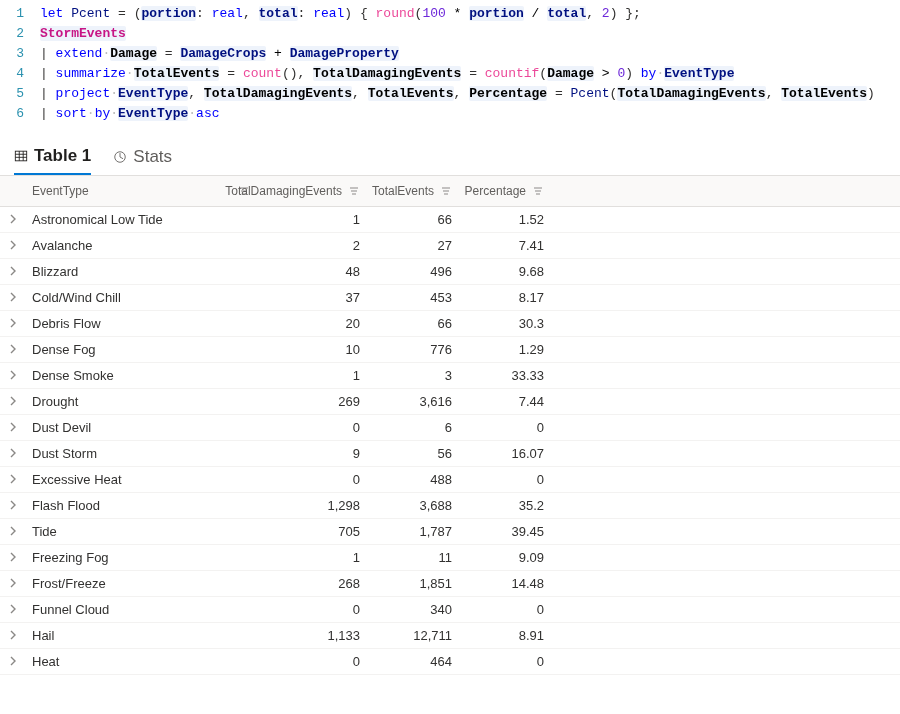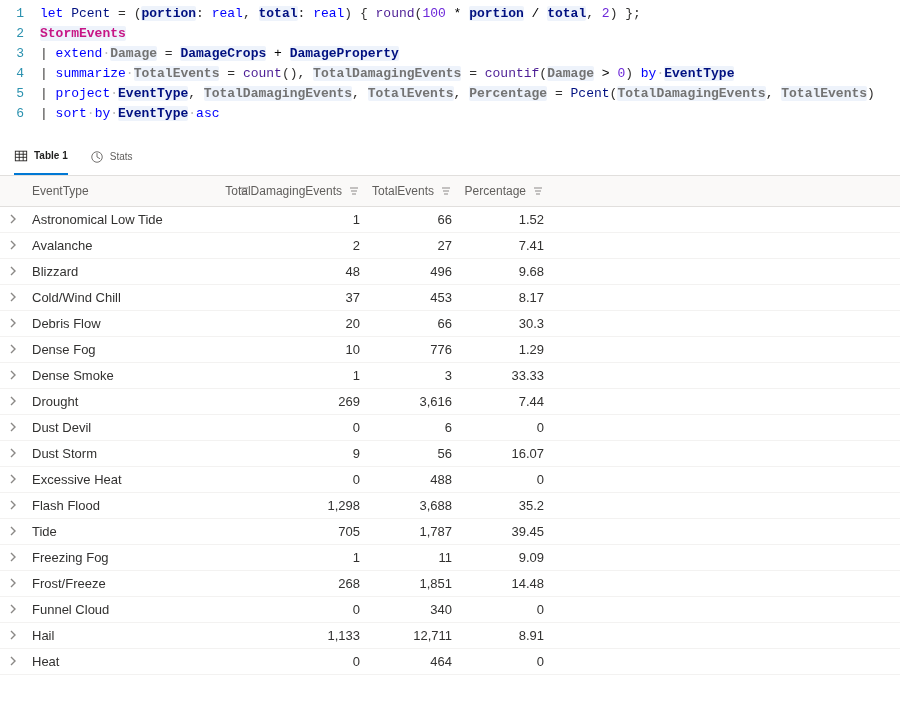--- a/index.html
+++ b/index.html
@@ -25,39 +25,39 @@
     width: 40px;
     text-align: right;
     padding-right: 16px;
     color: #2b91af;
     user-select: none;
     flex-shrink: 0;
   }
   .code { flex: 1; }
   .tok-kw   { color: #0000ff; }   
   .tok-id   { color: #001080; }   
-  .tok-id2  { color: #737373; }   
-  .tok-fn   { color: #4c1d95; }
+  .tok-id2  { color: #000000; }   
+  .tok-fn   { color: #ec4899; }
   .tok-num  { color: #6d28d9; }
   .tok-punc { color: #323130; }
   .tok-op   { color: #000; }
   .tok-tbl  { color: #c71585; }   
   .tok-pipe { color: #323130; }
   .tok-dot  { color: #bbb; }
   .hl-bg    { background: #eef3fb; border-radius: 2px; font-weight: bold; }
 
   
   .tabs {
     display: flex;
     gap: 22px;
     border-bottom: 1px solid #e1dfdd;
     padding: 0 14px;
     height: 38px;
     align-items: center;
-    font-size: 10px;
+    font-size: 17px;
     margin-top: 4px;
   }
   .tab {
     display: flex; align-items: center; gap: 6px;
     color: #605e5c;
     cursor: pointer;
     height: 100%;
   }
   .tab.active {
     color: #201f1e;

